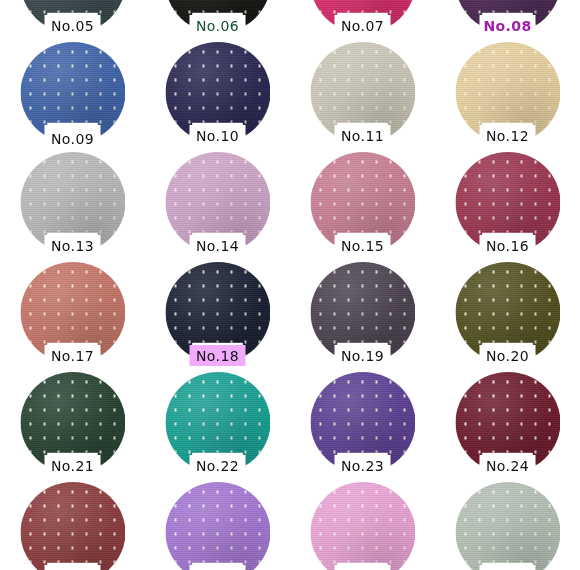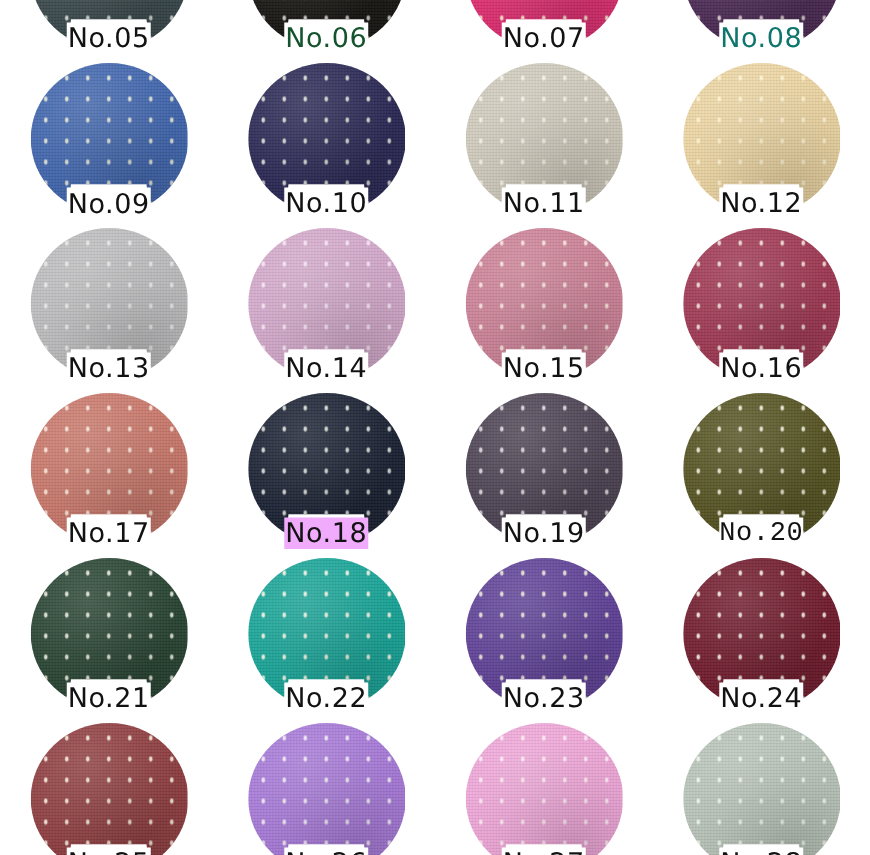--- a/index.html
+++ b/index.html
@@ -122,21 +122,21 @@
     height: 21px;
     background: #ffffff;
     display: flex;
     align-items: center;
     justify-content: center;
     z-index: 3;
   }
 
   .chip-label span {
     font-family: "DejaVu Sans", "Liberation Sans", sans-serif;
-    font-size: 18px;
+    font-size: 14px;
     font-weight: 400;
     color: #121212;
     letter-spacing: 0.4px;
     line-height: 1;
     white-space: nowrap;
   }
 </style>
 </head>
 <body>
 
@@ -180,21 +180,21 @@
           </div>
         </div>
         <div class="swatch-cell">
           <div class="chip-wrap">
             <div class="chip">
               <div class="chip-base" style="background: rgb(74, 39, 82);"></div>
               <div class="chip-dots" style="background-image: radial-gradient(2.1px 3px, rgb(214, 199, 201) 0%, rgb(214, 199, 201) 42%, rgba(255, 255, 255, 0) 72%), repeating-linear-gradient(0deg, rgba(0, 0, 0, 0.05) 0px, rgba(0, 0, 0, 0.05) 1px, rgba(255, 255, 255, 0.04) 1px, rgba(255, 255, 255, 0.04) 2px), repeating-linear-gradient(90deg, rgba(0, 0, 0, 0.043) 0px, rgba(0, 0, 0, 0.043) 1px, rgba(255, 255, 255, 0.035) 1px, rgba(255, 255, 255, 0.035) 2px);"></div>
               <div class="chip-shade"></div>
             </div>
             <div class="chip-label" style="background: rgb(255, 255, 255);">
-              <span style="color: #0f766e;">No.08</span>
+              <span style="color: #a21caf; font-weight: bold;">No.08</span>
             </div>
           </div>
         </div>
       </div>
       <div class="swatch-row">
         <div class="swatch-cell">
           <div class="chip-wrap">
             <div class="chip">
               <div class="chip-base" style="background: rgb(61, 99, 173);"></div>
               <div class="chip-dots" style="background-image: radial-gradient(2.1px 3px, rgb(216, 219, 210) 0%, rgb(216, 219, 210) 42%, rgba(255, 255, 255, 0) 72%), repeating-linear-gradient(0deg, rgba(0, 0, 0, 0.05) 0px, rgba(0, 0, 0, 0.05) 1px, rgba(255, 255, 255, 0.04) 1px, rgba(255, 255, 255, 0.04) 2px), repeating-linear-gradient(90deg, rgba(0, 0, 0, 0.043) 0px, rgba(0, 0, 0, 0.043) 1px, rgba(255, 255, 255, 0.035) 1px, rgba(255, 255, 255, 0.035) 2px);"></div>
@@ -330,21 +330,21 @@
           </div>
         </div>
         <div class="swatch-cell">
           <div class="chip-wrap">
             <div class="chip">
               <div class="chip-base" style="background: rgb(82, 80, 29);"></div>
               <div class="chip-dots" style="background-image: radial-gradient(2.1px 3px, rgb(226, 224, 204) 0%, rgb(226, 224, 204) 42%, rgba(255, 255, 255, 0) 72%), repeating-linear-gradient(0deg, rgba(0, 0, 0, 0.05) 0px, rgba(0, 0, 0, 0.05) 1px, rgba(255, 255, 255, 0.04) 1px, rgba(255, 255, 255, 0.04) 2px), repeating-linear-gradient(90deg, rgba(0, 0, 0, 0.043) 0px, rgba(0, 0, 0, 0.043) 1px, rgba(255, 255, 255, 0.035) 1px, rgba(255, 255, 255, 0.035) 2px);"></div>
               <div class="chip-shade"></div>
             </div>
             <div class="chip-label" style="background: rgb(255, 255, 255);">
-              <span style="color: rgb(18, 18, 18); font-family: Liberation Mono, monospace;">No.20</span>
+              <span style="color: rgb(18, 18, 18);">No.20</span>
             </div>
           </div>
         </div>
       </div>
       <div class="swatch-row">
         <div class="swatch-cell">
           <div class="chip-wrap">
             <div class="chip">
               <div class="chip-base" style="background: rgb(36, 65, 47);"></div>
               <div class="chip-dots" style="background-image: radial-gradient(2.1px 3px, rgb(217, 220, 207) 0%, rgb(217, 220, 207) 42%, rgba(255, 255, 255, 0) 72%), repeating-linear-gradient(0deg, rgba(0, 0, 0, 0.05) 0px, rgba(0, 0, 0, 0.05) 1px, rgba(255, 255, 255, 0.04) 1px, rgba(255, 255, 255, 0.04) 2px), repeating-linear-gradient(90deg, rgba(0, 0, 0, 0.043) 0px, rgba(0, 0, 0, 0.043) 1px, rgba(255, 255, 255, 0.035) 1px, rgba(255, 255, 255, 0.035) 2px);"></div>

